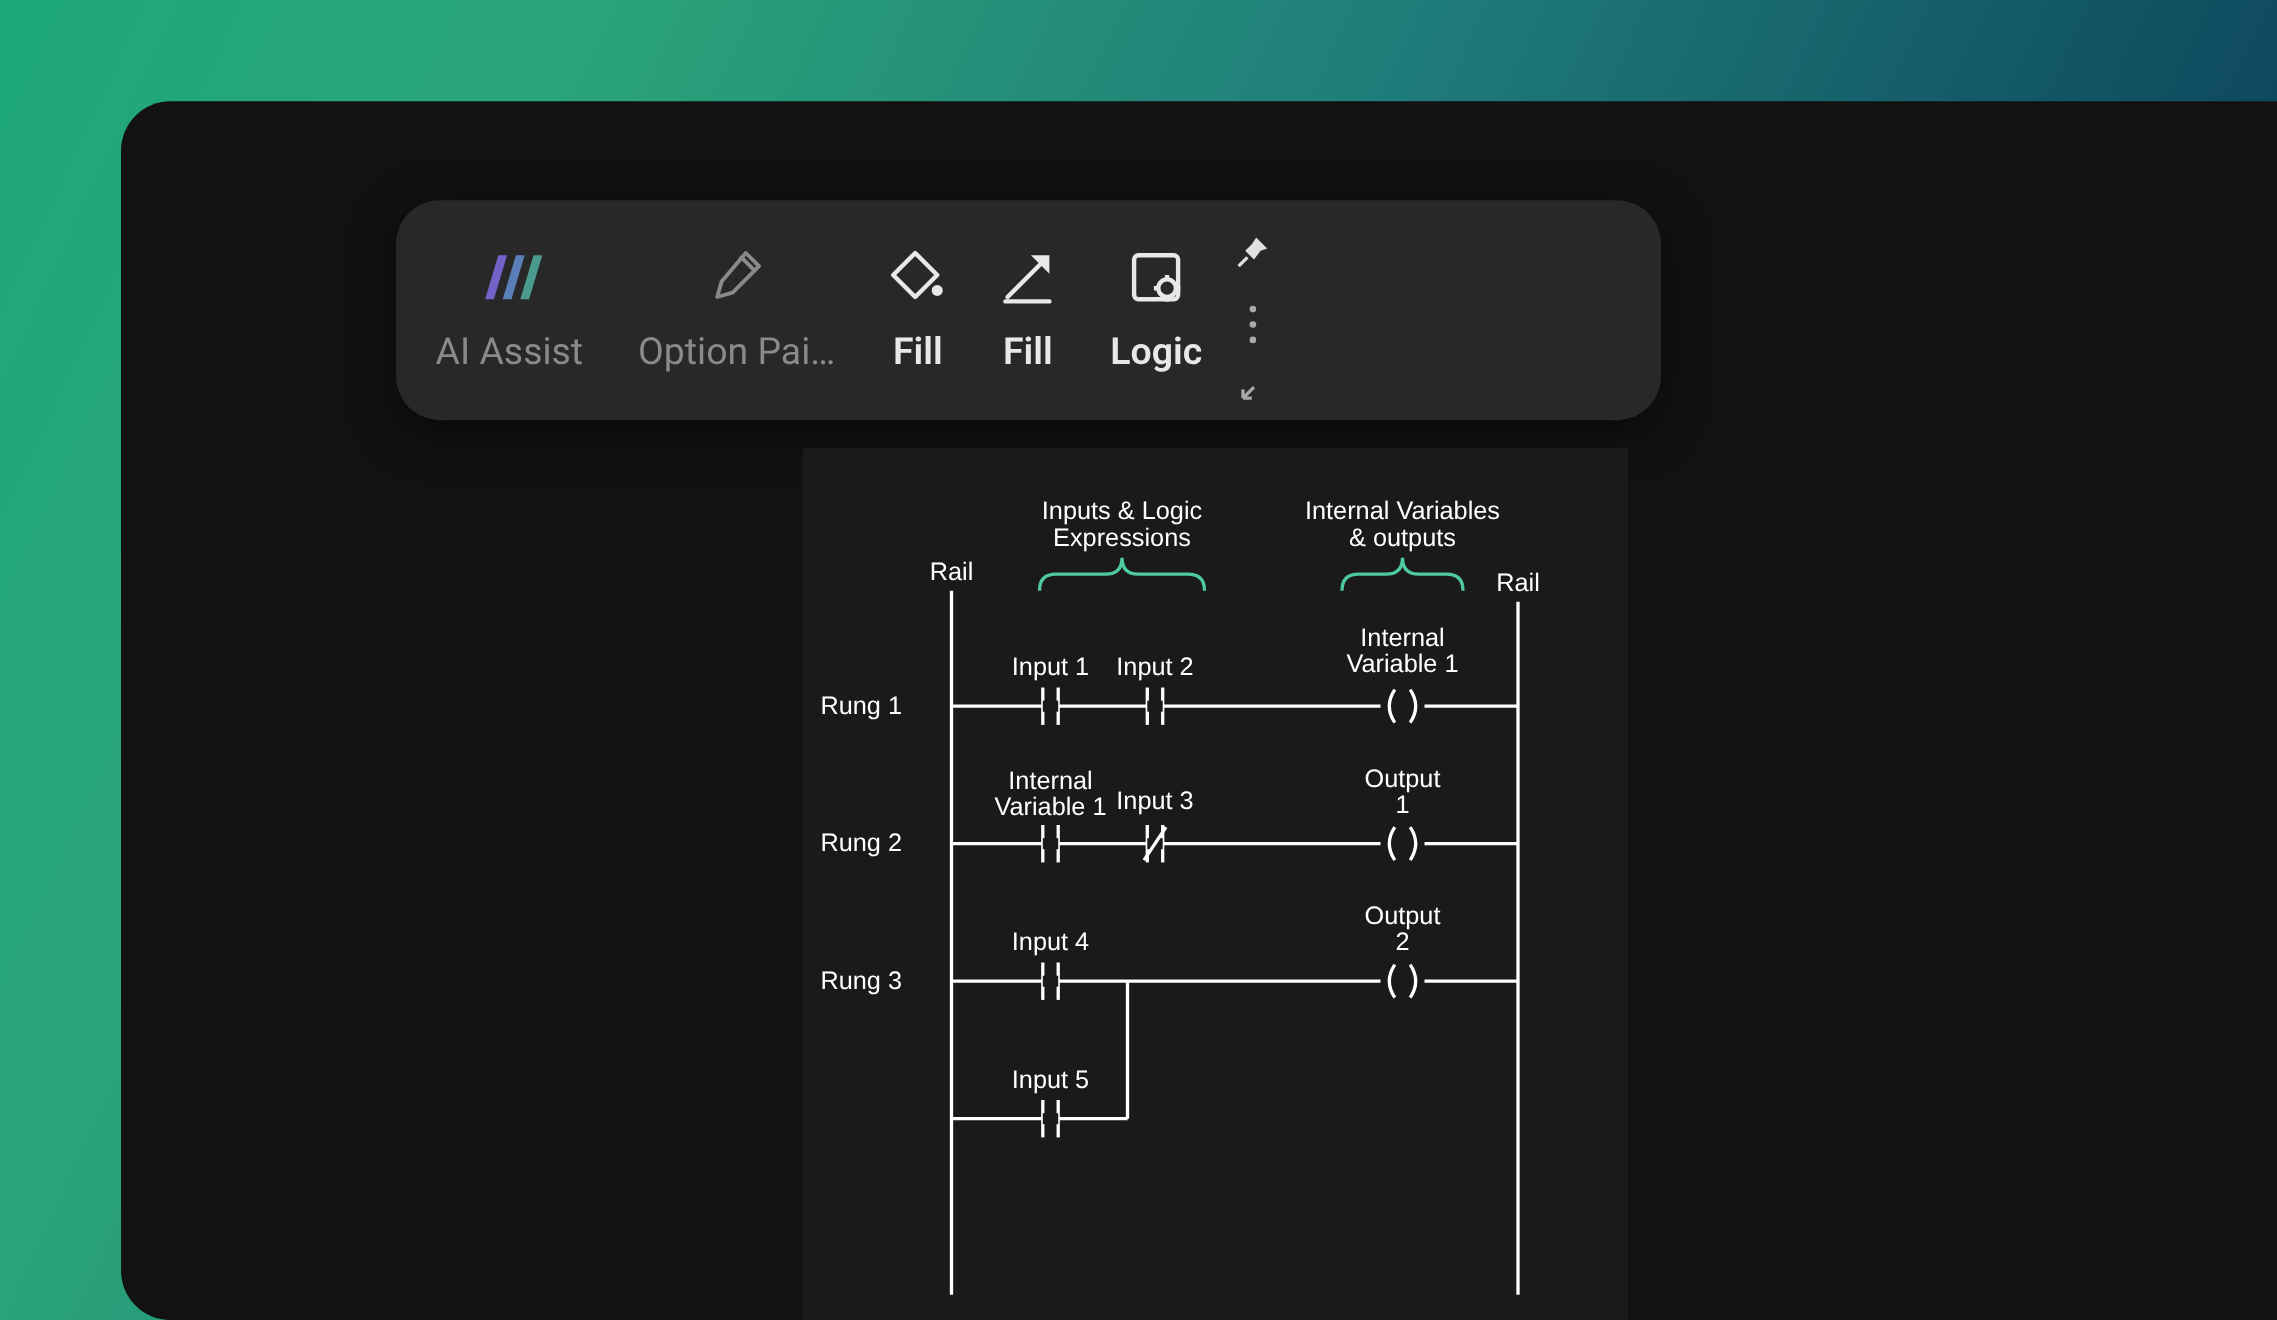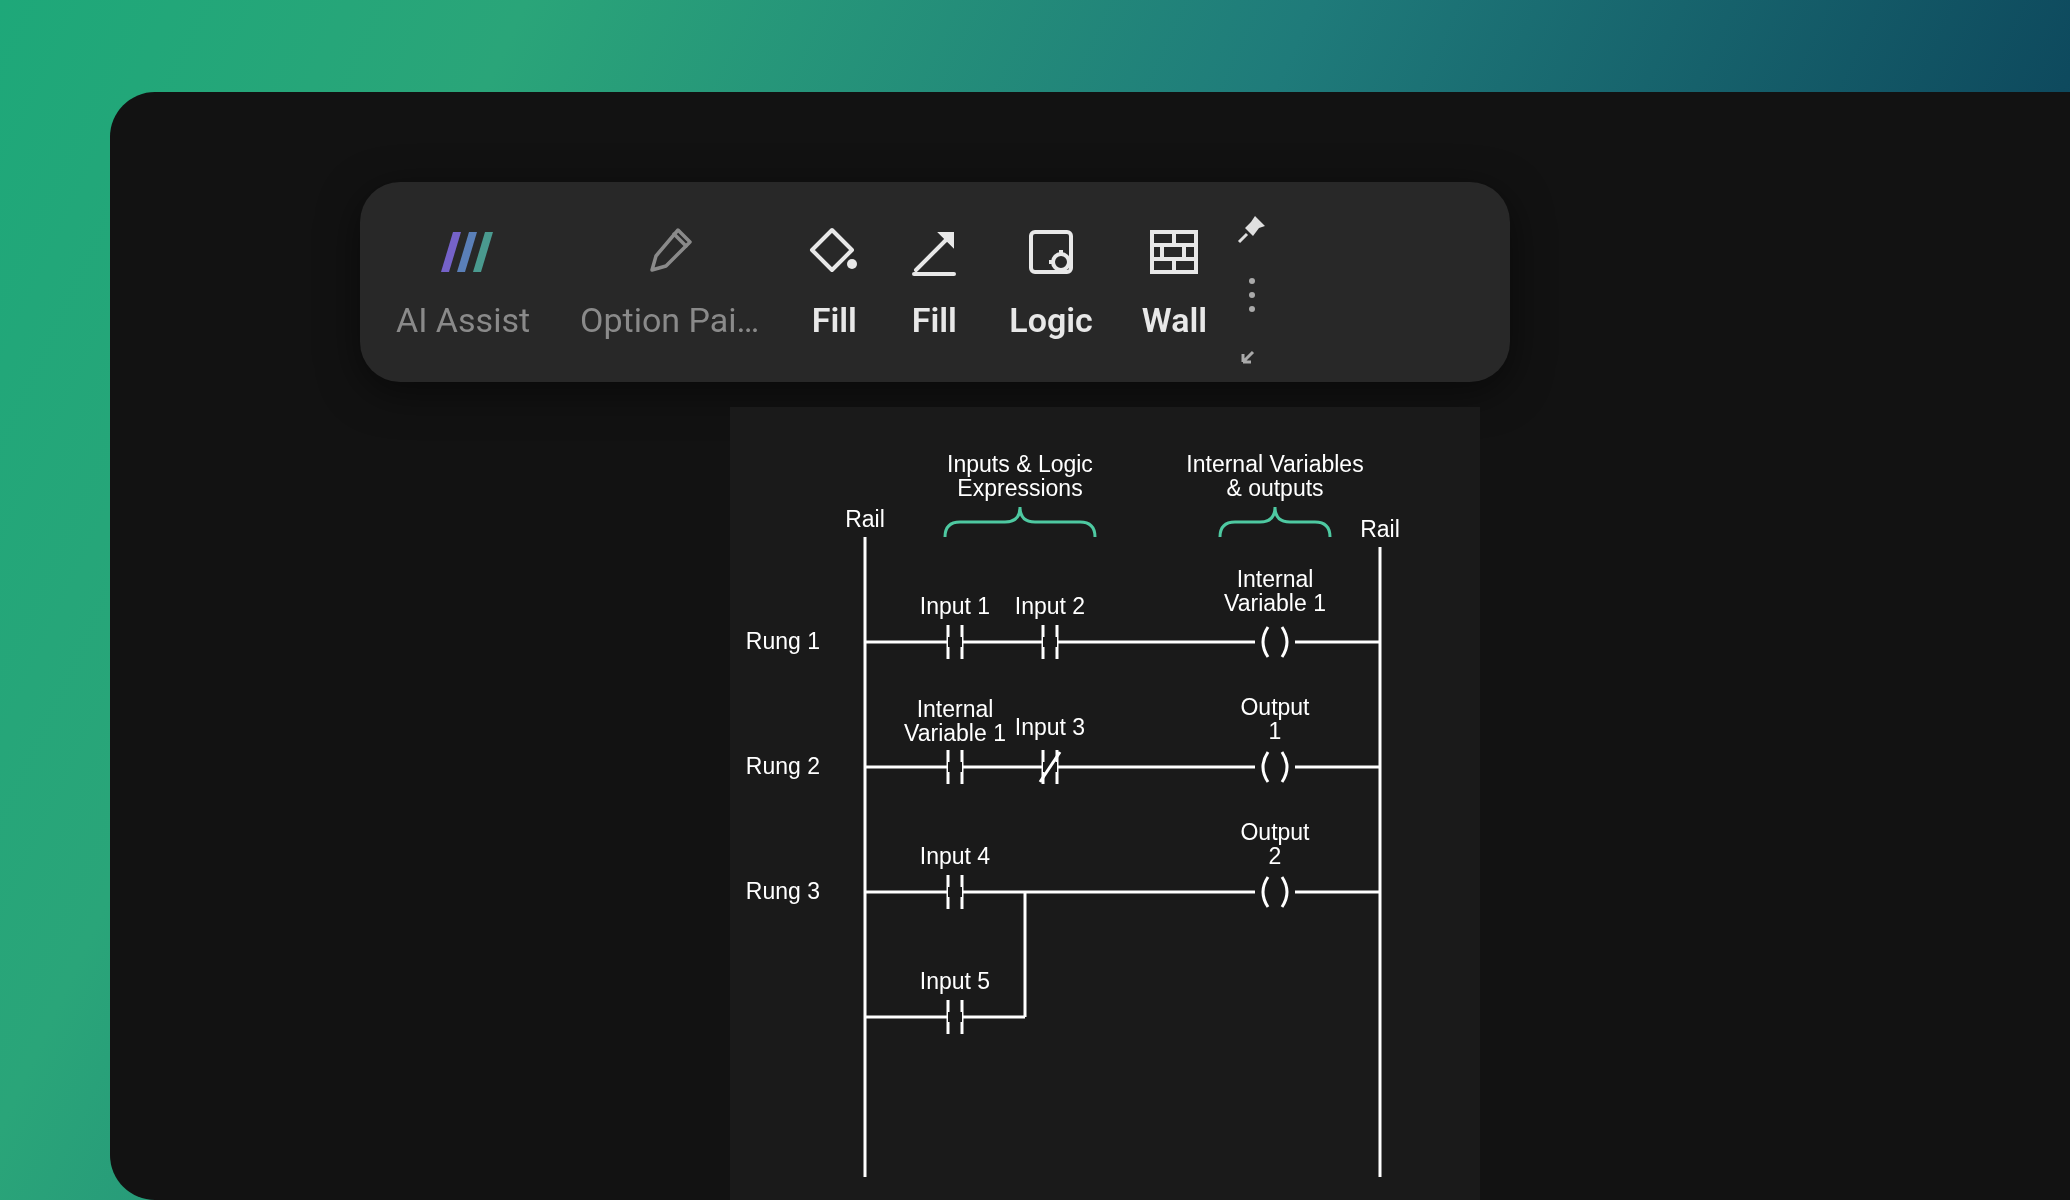--- a/index.html
+++ b/index.html
@@ -147,30 +147,20 @@
         <svg width="52" height="52" viewBox="0 0 52 52" stroke="#e8e8e8" stroke-width="4" fill="none" stroke-linejoin="round">
           <rect x="6" y="6" width="40" height="40" rx="4"></rect>
           <circle cx="36" cy="36" r="8"></circle>
           <path d="M36 28 L36 24 M36 48 L36 44 M28 36 L24 36 M48 36 L44 36"></path>
         </svg>
       </div>
       <div class="toolbar-label bold">Logic</div>
     </div>
     <div class="toolbar-divider"></div>
 
-    <div class="toolbar-item">
-      <div class="toolbar-icon">
-        <svg width="52" height="52" viewBox="0 0 52 52" stroke="#e8e8e8" stroke-width="4" fill="none">
-          <rect x="4" y="6" width="44" height="40"></rect>
-          <path d="M4 19 L48 19 M4 33 L48 33"></path>
-          <path d="M26 6 L26 19 M14 19 L14 33 M36 19 L36 33 M26 33 L26 46"></path>
-        </svg>
-      </div>
-      <div class="toolbar-label bold">Wall</div>
-    </div>
 
     <div class="pin-area">
       <div class="pin-icon">
         <svg width="30" height="30" viewBox="0 0 30 30" fill="#e0e0e0">
           <path d="M18 2 L28 12 L22 14 L16 22 L8 14 L14 8 Z"></path>
           <path d="M10 20 L2 28" stroke="#e0e0e0" stroke-width="3"></path>
         </svg>
       </div>
       <div class="dots-icon">
         <span></span>

